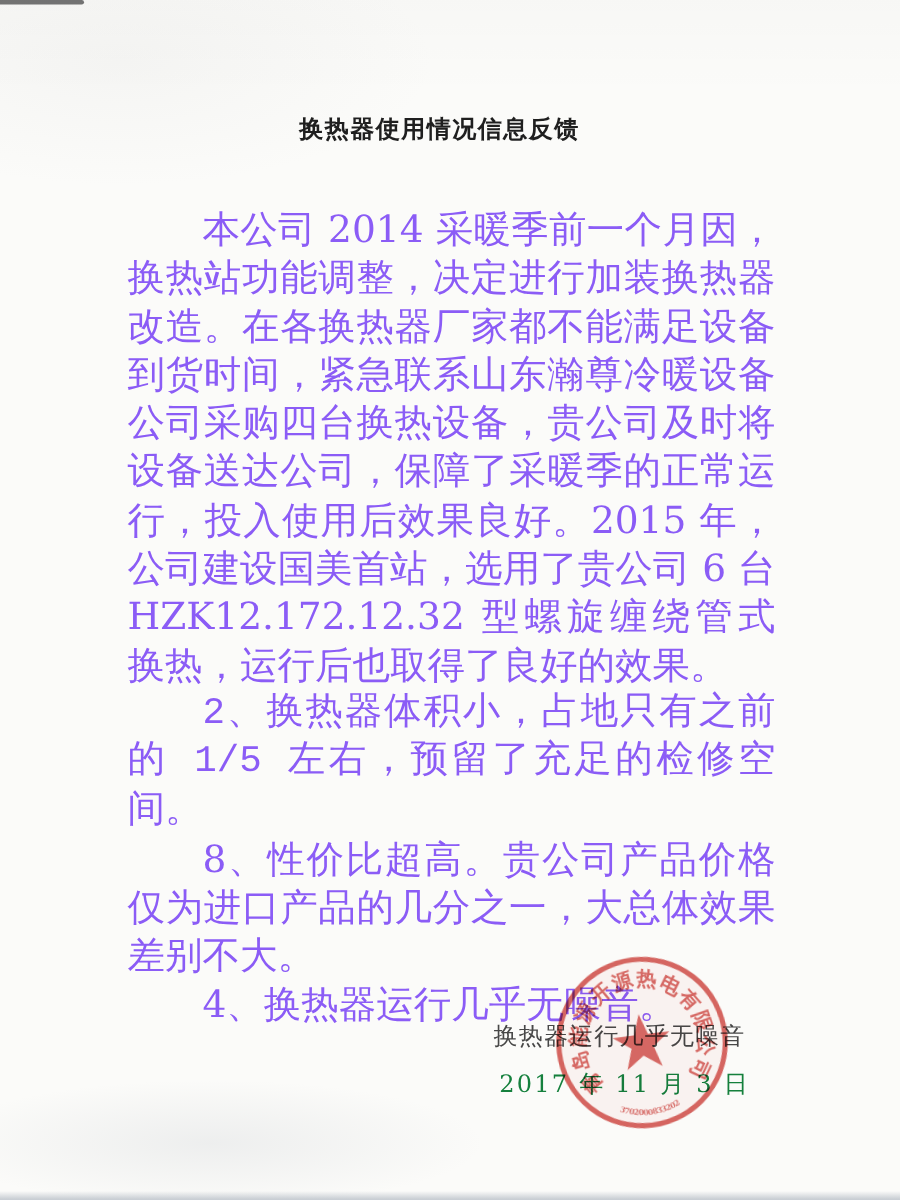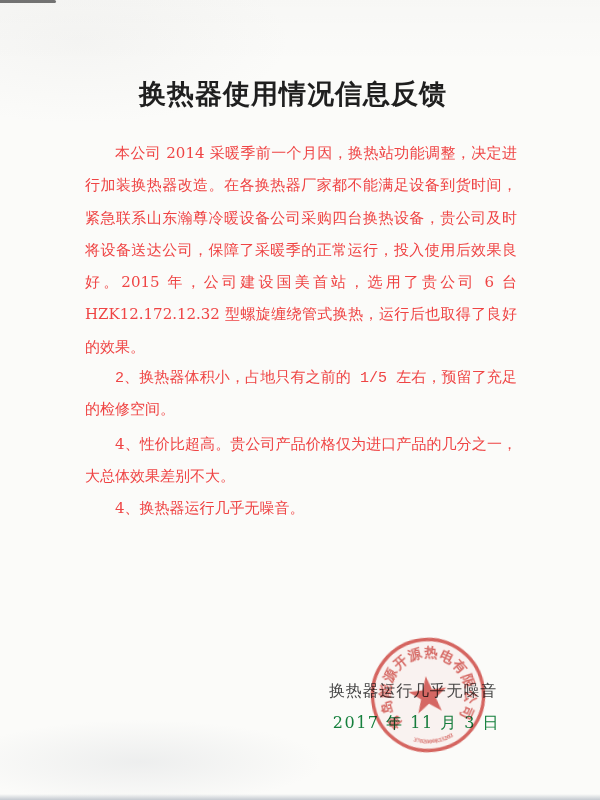--- a/index.html
+++ b/index.html
@@ -20,26 +20,26 @@
   .artifact-top {
     position:absolute; left:0; top:0; width:56px; height:3px;
     background:#474747; opacity:.75; border-radius:0 2px 2px 0;
   }
   .artifact-bottom {
     position:absolute; left:0; bottom:0; width:100%; height:6px;
     background:linear-gradient(180deg, rgba(201,205,210,0) 0%, #c9ced4 90%);
   }
   .title {
     position:absolute; top:76px; left:0; width:586px;
-    text-align:center; font-size:27px; font-weight:bold;
+    text-align:center; font-size:16px; font-weight:bold;
     color:#1f1f1f; letter-spacing:1px; margin:0;
   }
   .body {
     position:absolute; left:85px; top:137px; width:432px;
-    font-size:15px; line-height:32.3px; color:#ef4444;
+    font-size:25px; line-height:32.3px; color:#8b5cf6;
     text-align:justify;
   }
   .body p { margin:0; text-indent:2em; }
   .p-2 { margin-top:2px; }
   .p-3 { margin-top:8px;font-family:Liberation Mono, monospace; }
   .p-4 { margin-top:6px; }
   .p-5 { margin-top:7px; }
   .sig-company {
     position:absolute; top:681px; right:103px;
     font-size:16px; color:#474747; letter-spacing:0.8px;
@@ -62,21 +62,21 @@
 
 <div class="scan">
 
   <div class="artifact-top"></div>
 
   <h1 class="title">换热器使用情况信息反馈</h1>
 
   <div class="body">
     <p class="p-1">本公司 2014 采暖季前一个月因，换热站功能调整，决定进行加装换热器改造。在各换热器厂家都不能满足设备到货时间，紧急联系山东瀚尊冷暖设备公司采购四台换热设备，贵公司及时将设备送达公司，保障了采暖季的正常运行，投入使用后效果良好。2015 年，公司建设国美首站，选用了贵公司 6 台 HZK12.172.12.32 型螺旋缠绕管式换热，运行后也取得了良好的效果。</p>
     <p class="p-3">2、换热器体积小，占地只有之前的 1/5 左右，预留了充足的检修空间。</p>
-    <p class="p-4">4、性价比超高。贵公司产品价格仅为进口产品的几分之一，大总体效果差别不大。</p>
+    <p class="p-4">8、性价比超高。贵公司产品价格仅为进口产品的几分之一，大总体效果差别不大。</p>
     <p class="p-5">4、换热器运行几乎无噪音。</p>
   </div>
 
   <div class="sig-company">换热器运行几乎无噪音</div>
   <div class="sig-date">2017 年 11 月 3 日</div>
 
   <div class="stamp">
     <svg id="seal-svg" viewBox="0 0 120 120">
       <circle id="seal-wash" cx="60" cy="60" r="55" fill="#cf423d" fill-opacity=".05"></circle>
       <circle id="seal-ring" cx="60" cy="60" r="55.5" fill="none" stroke="#cf423d" stroke-width="3.4" stroke-opacity=".92"></circle>

